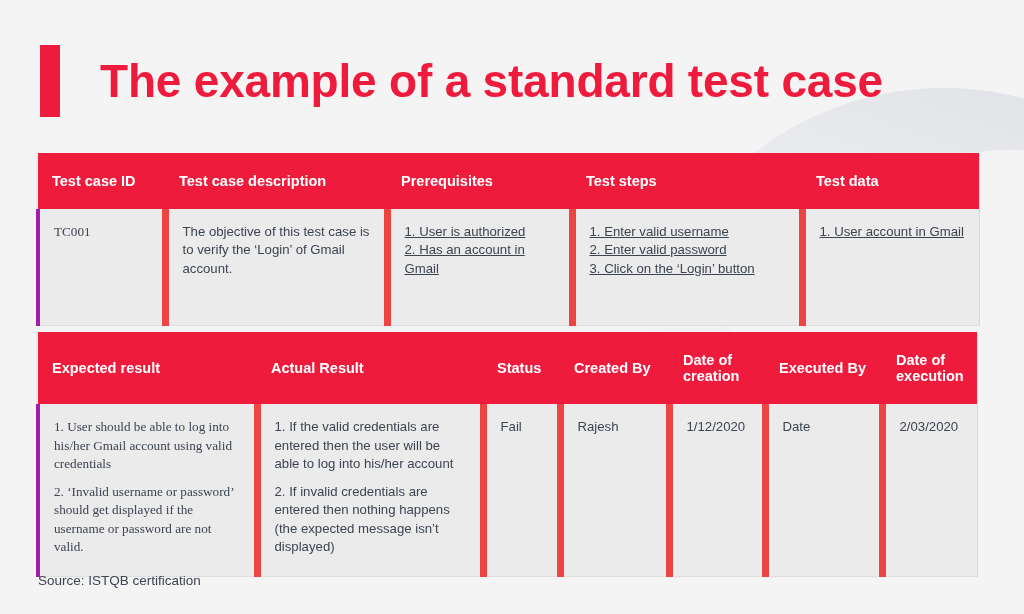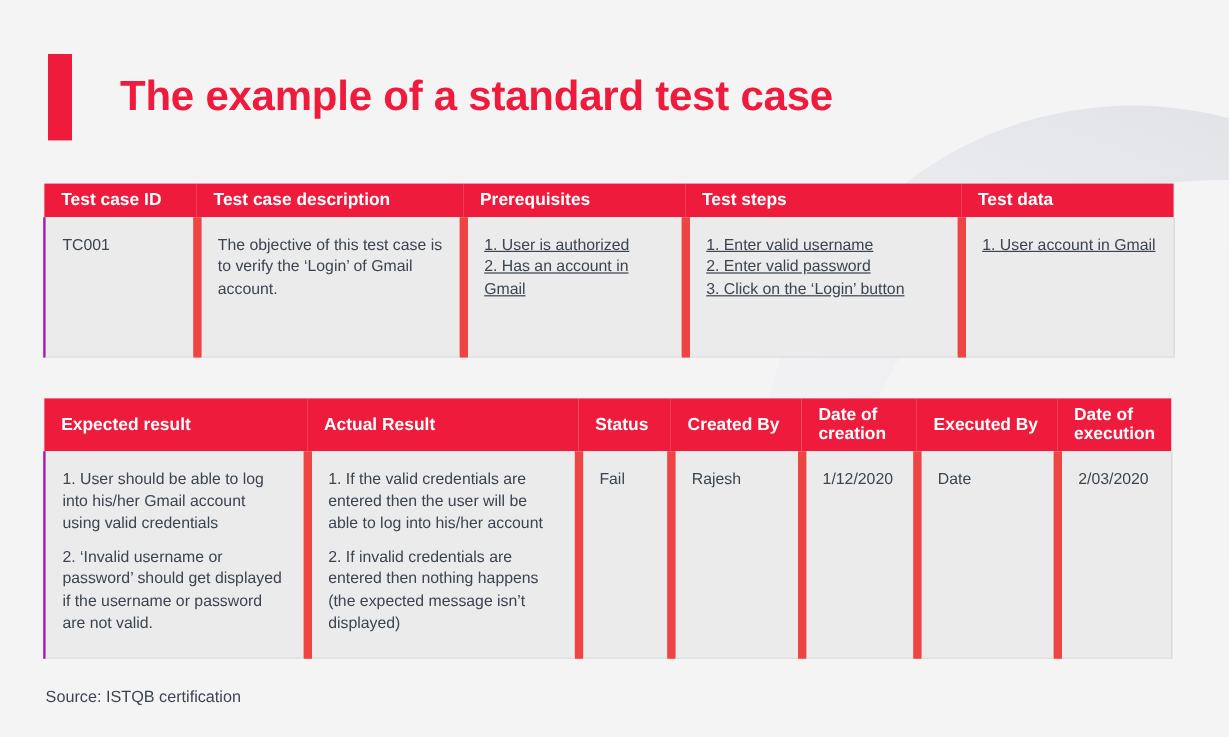--- a/index.html
+++ b/index.html
@@ -55,57 +55,57 @@
   }
   .title-accent {
     width: 20px;
     height: 72px;
     background: #ee1b3c;
     flex: 0 0 auto;
   }
   .title-text {
     margin-left: 40px;
     color: #ee1b3c;
-    font-size: 35px;
+    font-size: 46px;
     font-weight: bold;
     letter-spacing: -0.2px;
     white-space: nowrap;
   }
 
   
   .tbl {
     position: absolute;
     border-collapse: collapse;
     table-layout: fixed;
     background: #ebebeb;
   }
   .tbl th {
     background: #ee1b3c;
     color: #ffffff;
     font-size: 14.5px;
     font-weight: bold;
     text-align: left;
     vertical-align: middle;
-    padding: 6px 14px;
+    padding: 20px 14px;
     line-height: 1.12;
     border: none;
   }
   .tbl td {
     background: #ebebeb;
     color: #3c4450;
     font-size: 13.2px;
     line-height: 1.38;
     text-align: left;
     vertical-align: top;
     padding: 14px 14px 10px 14px;
     border-left: 7px solid #ef4444;
     border-right: 1px solid #d8d8da;
     border-bottom: 1px solid #dedede;
   }
-  .tbl td:first-child { border-left: 2px solid #a21caf; }
+  .tbl td:first-child { border-left: 4px solid #a21caf; font-family: Liberation Serif, serif; }
   .tbl td p { margin: 0 0 10px 0; }
   .tbl td p:last-child { margin-bottom: 0; }
   .tbl td .ln { display: block; text-decoration: underline; }
 
   #table1 { left: 36px; top: 153px; width: 941px; }
   #table2 { left: 36px; top: 332px; width: 939px; }
 
   #table1 tbody td { height: 92px; }
   #table2 tbody td { height: 148px; }
 

